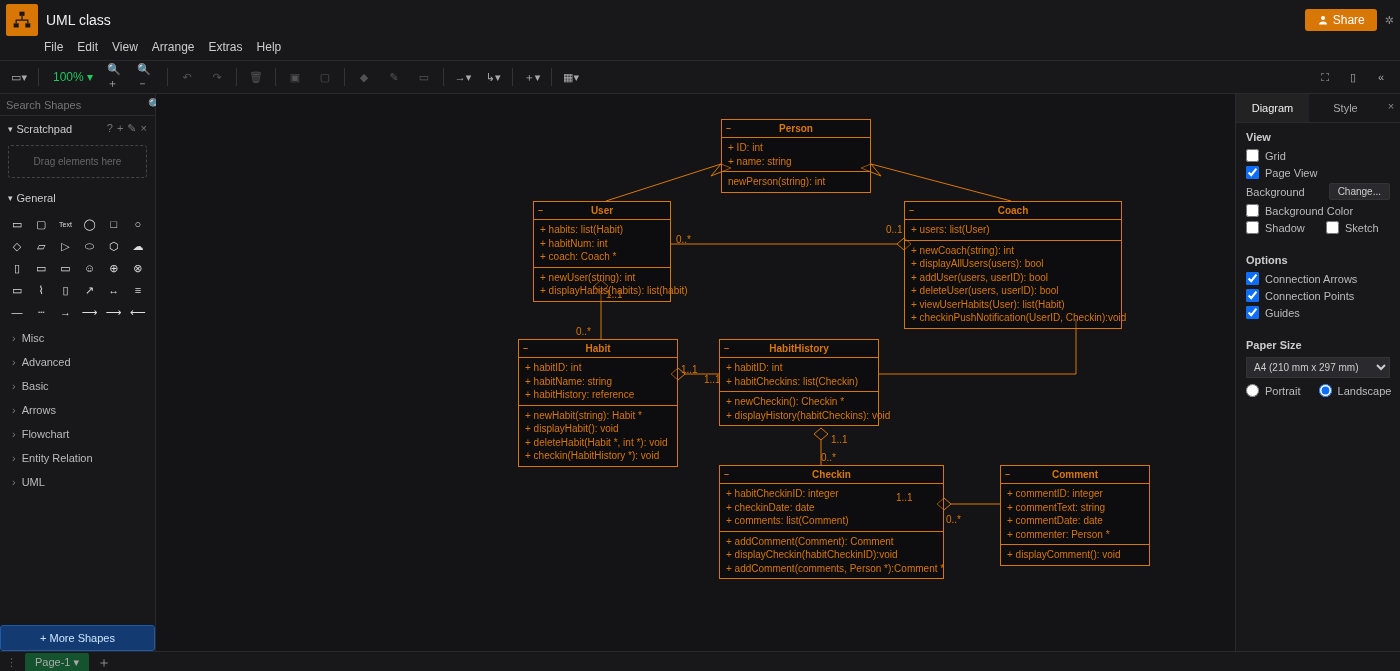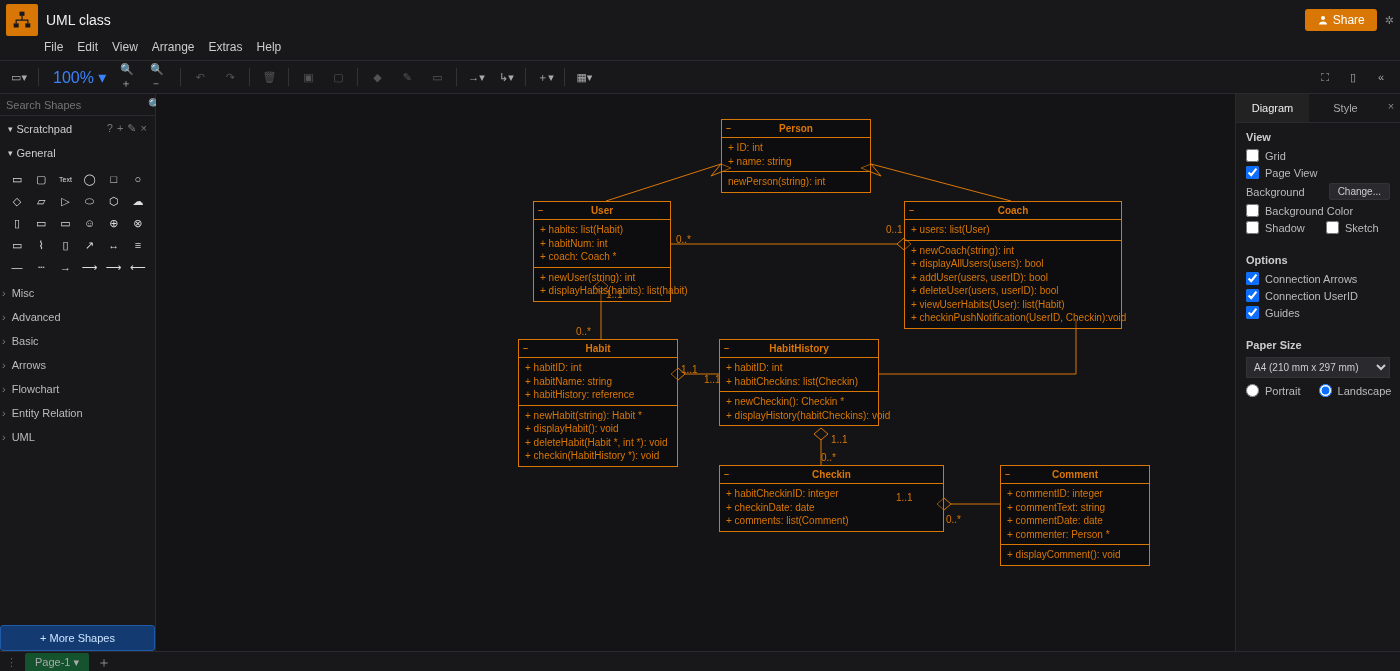--- a/index.html
+++ b/index.html
@@ -9,35 +9,35 @@
 .logo svg{width:20px;height:20px}
 .title{font-size:14px;color:#eee;flex:0 0 auto;margin-right:16px}
 .share-btn{margin-left:auto;background:#d97706;color:#fff;padding:4px 12px;border-radius:3px;font-size:12px;display:flex;align-items:center;gap:4px;cursor:pointer}
 .gear{margin-left:8px;color:#888;cursor:pointer}
 .menubar{display:flex;gap:14px;padding:0 12px 6px 44px;font-size:12px;color:#ccc}
 .menubar span{cursor:pointer}
 .toolbar{display:flex;align-items:center;height:34px;background:#18181b;border-top:1px solid #2a2a2e;border-bottom:1px solid #2a2a2e;padding:0 8px;gap:8px;color:#888}
 .tool{width:22px;height:22px;display:flex;align-items:center;justify-content:center;cursor:pointer;color:#aaa}
 .tool.disabled{opacity:.4}
 .sep{width:1px;height:18px;background:#333}
-.zoom{font-size:16px;color:#3b82f6;padding:0 6px;cursor:pointer}
+.zoom{font-size:12px;color:#22c55e;padding:0 6px;cursor:pointer}
 .toolbar-right{margin-left:auto;display:flex;gap:6px}
 .main{display:flex;height:calc(671px - 40px - 18px - 34px - 22px)}
 .sidebar-left{width:156px;background:#18181b;border-right:1px solid #2a2a2e;display:flex;flex-direction:column}
 .search-box{display:flex;align-items:center;padding:4px 6px;border-bottom:1px solid #2a2a2e}
 .search-box input{flex:1;background:transparent;border:none;color:#aaa;font-size:11px;outline:none}
 .search-box .sicon{color:#888;cursor:pointer}
 .section-head{display:flex;align-items:center;padding:6px 8px;font-size:11px;color:#ccc;cursor:pointer}
 .section-head .chev{margin-right:4px;font-size:9px}
 .section-head .actions{margin-left:auto;display:flex;gap:4px;color:#777}
 .scratchpad-drop{margin:4px 8px 8px;border:1px dashed #444;border-radius:3px;text-align:center;padding:10px 4px;color:#666;font-size:10px}
 .shapes-grid{display:grid;grid-template-columns:repeat(6,1fr);gap:2px;padding:4px 6px}
 .shape{height:20px;display:flex;align-items:center;justify-content:center;color:#ddd;cursor:pointer}
 .category-list{overflow:auto;flex:1}
-.category{padding:6px 2px;font-size:11px;color:#bbb;cursor:pointer;display:flex;align-items:center}
+.category{padding:6px 12px;font-size:11px;color:#bbb;cursor:pointer;display:flex;align-items:center}
 .category::before{content:"›";margin-right:6px;color:#777}
 .more-shapes{padding:6px 10px;background:#0b5394;background:linear-gradient(#0b6bcb00,#0b6bcb00);background:#0b5394;border:none;color:#fff;border-radius:3px;font-size:11px;cursor:pointer;text-align:center;background:#0b5394;background:#0b5394}
 .more-shapes{background:#0b5394;background:#0b5ed7;background:#0d6efd22;border:1px solid #0d6efd55;color:#9cf}
 .more-shapes{background:#133b72;border:1px solid #1e5aa8;color:#cde5ff}
 .canvas{flex:1;background:#141416;position:relative;overflow:hidden}
 .sidebar-right{width:165px;background:#18181b;border-left:1px solid #2a2a2e;font-size:11px;color:#ccc;display:flex;flex-direction:column}
 .rtabs{display:flex;border-bottom:1px solid #2a2a2e}
 .rtab{flex:1;text-align:center;padding:8px 0;cursor:pointer;color:#aaa}
 .rtab.active{background:#222;color:#eee}
 .rtab-close{width:18px;text-align:center;cursor:pointer;color:#888;padding-top:6px}
@@ -138,20 +138,21 @@
     <div class="section-head">
       <span class="chev">▾</span>
         <span>Scratchpad</span>
       <span class="actions">
         <span>?</span>
         <span>+</span>
         <span>✎</span>
         <span>×</span>
       </span>
     </div>
+    <div class="scratchpad-drop">Drag elements here</div>
     <div class="section-head">
         <span class="chev">▾</span>
         <span>General</span>
       </div>
     <div class="shapes-grid">
       <div class="shape">▭</div>
       <div class="shape">▢</div>
       <div class="shape" style="font-size:7px">Text</div>
       <div class="shape">◯</div>
       <div class="shape">□</div>
@@ -273,20 +274,25 @@
           <div>+ displayHistory(habitCheckins): void</div>
         </div>
       </div>
       <div class="uml" style="left: 563px; top: 371px; width: 225px;">
         <div class="uhead"><span class="dash">–</span>Checkin</div>
         <div class="usec">
           <div>+ habitCheckinID: integer</div>
           <div>+ checkinDate: date</div>
           <div>+ comments: list(Comment)</div>
         </div>
+        <div class="usec">
+          <div>+ addComment(Comment): Comment</div>
+          <div>+ displayCheckin(habitCheckinID):void</div>
+          <div>+ addComment(comments, Person *):Comment *</div>
+        </div>
       </div>
       <div class="uml" style="left: 844px; top: 371px; width: 150px;">
         <div class="uhead"><span class="dash">–</span>Comment</div>
         <div class="usec">
           <div>+ commentID: integer</div>
           <div>+ commentText: string</div>
           <div>+ commentDate: date</div>
           <div>+ commenter: Person *</div>
         </div>
         <div class="usec">
@@ -332,21 +338,21 @@
       <div class="row"><input type="checkbox" style=""><span>Shadow</span>&nbsp;&nbsp;&nbsp;<input type="checkbox" style=""><span>Sketch</span></div>
     </div>
     <div class="rsection">
       <h4>Options</h4>
       <div class="row">
           <input type="checkbox" checked="" style="">
           <span>Connection Arrows</span>
         </div>
       <div class="row">
           <input type="checkbox" checked="" style="">
-          <span>Connection UserID</span>
+          <span>Connection Points</span>
         </div>
       <div class="row">
           <input type="checkbox" checked="" style="">
           <span>Guides</span>
         </div>
     </div>
     <div class="rsection">
       <h4>Paper Size</h4>
       <select class="paper-select"><option>A4 (210 mm x 297 mm)</option></select>
       <div class="row" style="margin-top:6px"><input type="radio" name="orient" style=""><span>Portrait</span>&nbsp;&nbsp;<input type="radio" name="orient" checked="" style=""><span>Landscape</span></div>

